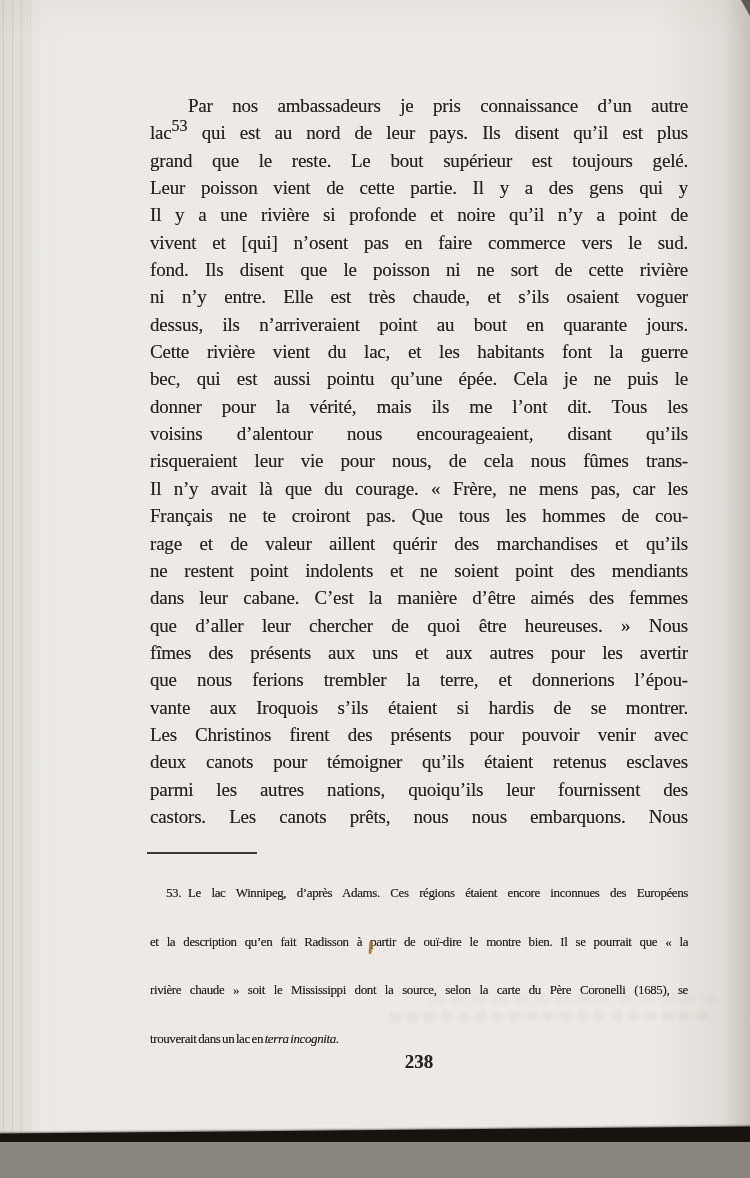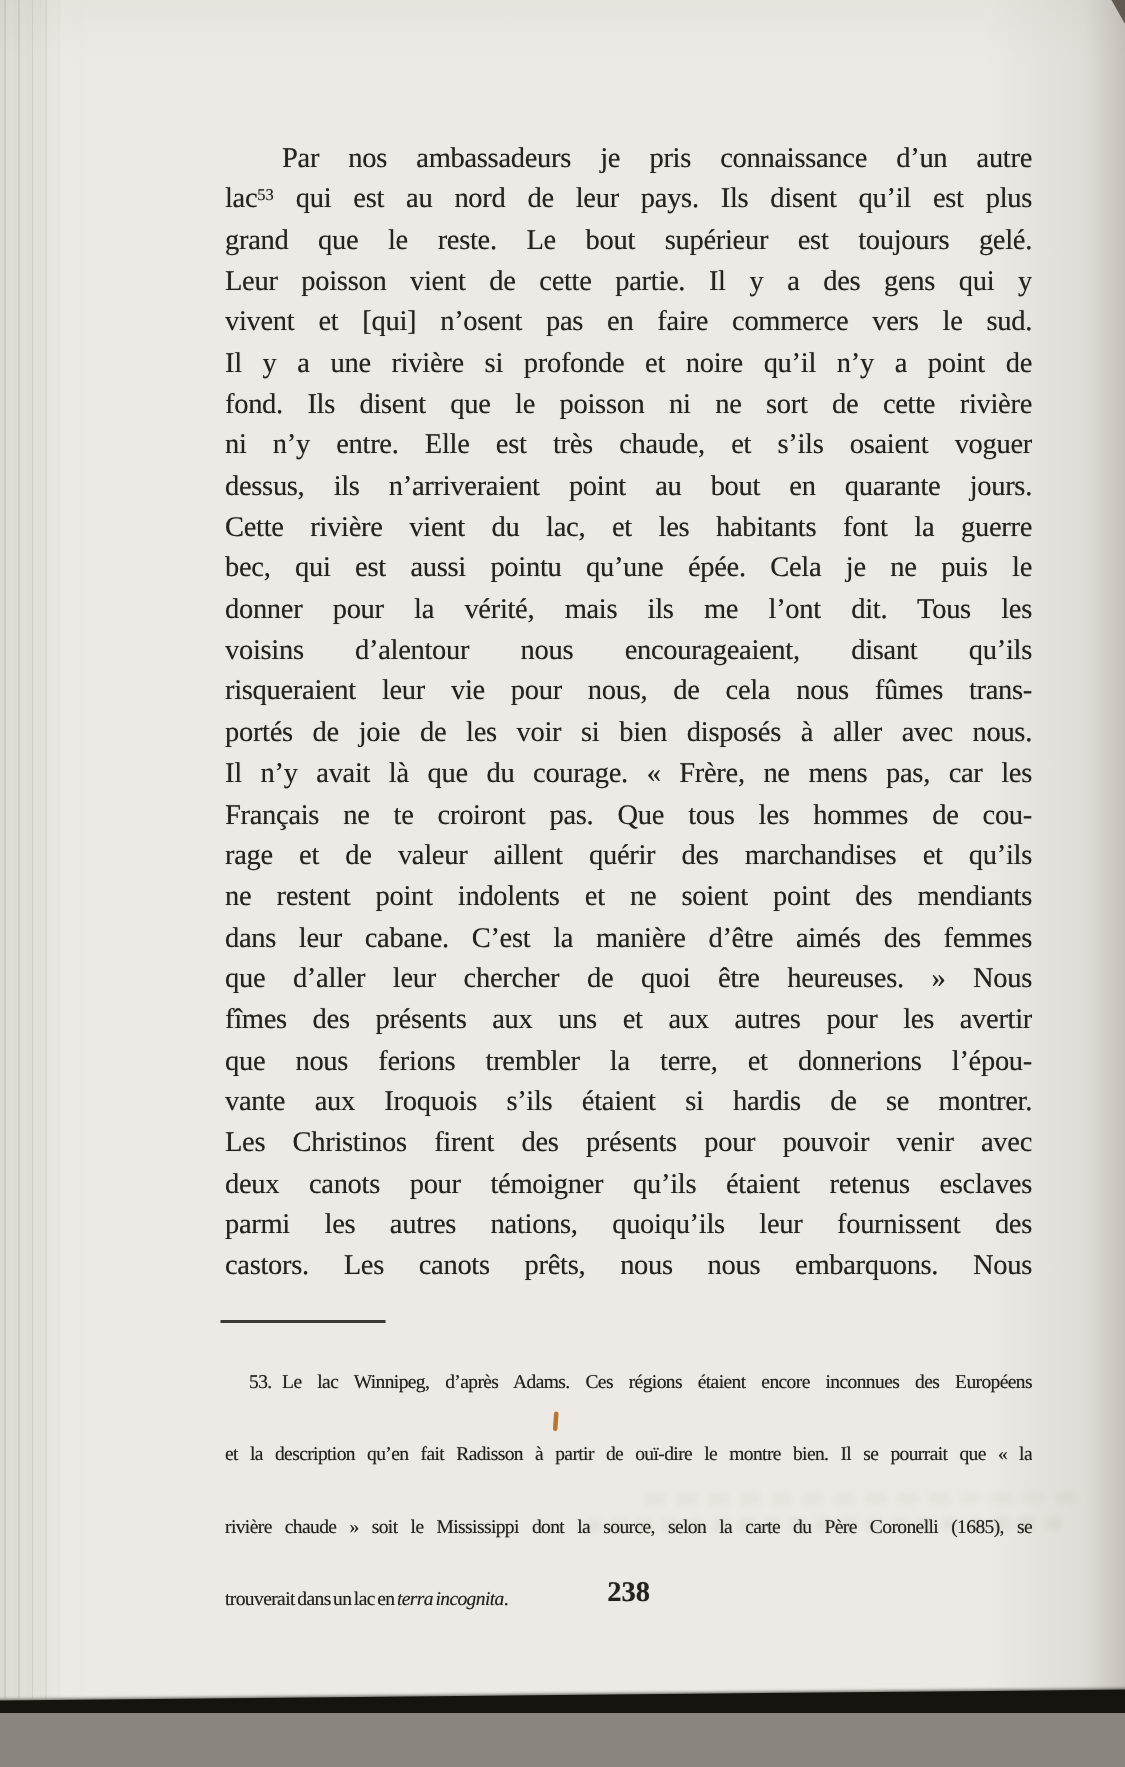--- a/index.html
+++ b/index.html
@@ -91,21 +91,21 @@
   .bline {
     font-size: 19px;
     height: 27.35px; line-height: 27.35px;
     letter-spacing: -0.2px; word-spacing: -0.5px;
     text-align: justify; text-align-last: justify;
     overflow: hidden;
     white-space: normal;
   }
   .bline:first-child { text-indent: 38px; }
   .bline sup {
-    font-size: 11px; line-height: 0;
+    font-size: 16px; line-height: 0;
     vertical-align: baseline; position: relative; top: -0.5em;
     letter-spacing: 0;
   }
   .footnote-rule {
     margin-top: 22px; margin-left: -3px;
     width: 110px; height: 2px;
     background: #3c3833;
   }
   .footnote { margin-top: 11px; }
   .fline {
@@ -140,31 +140,30 @@
   <div class="corner-dark"></div>
   <div class="ghost-text2"></div>
   <div class="ghost-text"></div>
 
   <div class="text-block">
     <div class="body-lines">
         <div class="bline">Par nos ambassadeurs je pris connaissance d’un autre</div>
         <div class="bline"><span>lac</span><sup>53</sup><span> qui est au nord de leur pays. Ils disent qu’il est plus</span></div>
         <div class="bline">grand que le reste. Le bout supérieur est toujours gelé.</div>
         <div class="bline">Leur poisson vient de cette partie. Il y a des gens qui y</div>
+        <div class="bline">Il y a une rivière si profonde et noire qu’il n’y a point de</div>
         <div class="bline">vivent et [qui] n’osent pas en faire commerce vers le sud.</div>
-        <div class="bline">Il y a une rivière si profonde et noire qu’il n’y a point de</div>
         <div class="bline">fond. Ils disent que le poisson ni ne sort de cette rivière</div>
         <div class="bline">ni n’y entre. Elle est très chaude, et s’ils osaient voguer</div>
         <div class="bline">dessus, ils n’arriveraient point au bout en quarante jours.</div>
         <div class="bline">Cette rivière vient du lac, et les habitants font la guerre</div>
         <div class="bline">bec, qui est aussi pointu qu’une épée. Cela je ne puis le</div>
         <div class="bline">donner pour la vérité, mais ils me l’ont dit. Tous les</div>
         <div class="bline">voisins d’alentour nous encourageaient, disant qu’ils</div>
         <div class="bline">risqueraient leur vie pour nous, de cela nous fûmes trans-</div>
-        <div class="bline">portés de joie de les voir si bien disposés à aller avec nous.</div>
         <div class="bline">Il n’y avait là que du courage. « Frère, ne mens pas, car les</div>
         <div class="bline">Français ne te croiront pas. Que tous les hommes de cou-</div>
         <div class="bline">rage et de valeur aillent quérir des marchandises et qu’ils</div>
         <div class="bline">ne restent point indolents et ne soient point des mendiants</div>
         <div class="bline">dans leur cabane. C’est la manière d’être aimés des femmes</div>
         <div class="bline">que d’aller leur chercher de quoi être heureuses. » Nous</div>
         <div class="bline">fîmes des présents aux uns et aux autres pour les avertir</div>
         <div class="bline">que nous ferions trembler la terre, et donnerions l’épou-</div>
         <div class="bline">vante aux Iroquois s’ils étaient si hardis de se montrer.</div>
         <div class="bline">Les Christinos firent des présents pour pouvoir venir avec</div>

